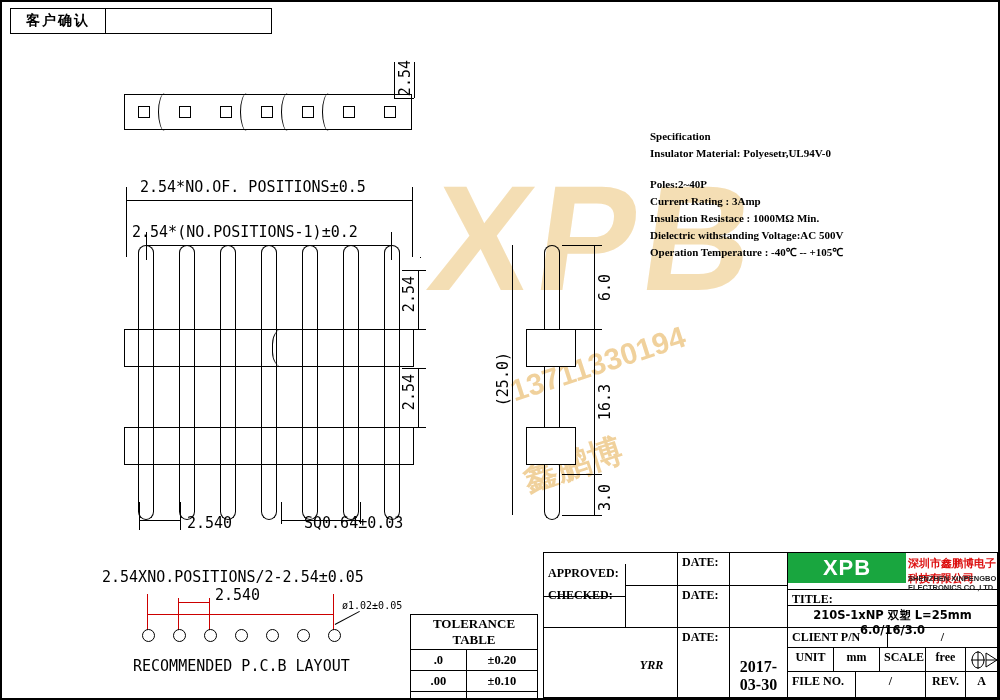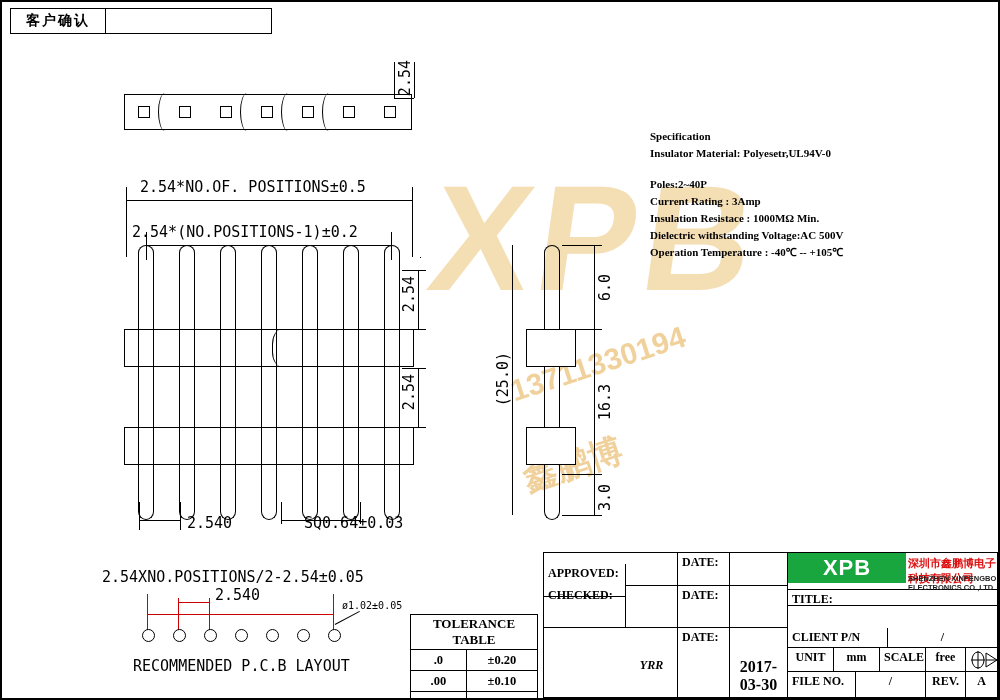--- a/index.html
+++ b/index.html
@@ -241,20 +241,21 @@
     <div class="tbcell" style="left:134px;top:75px;width:52px;height:69px;border-bottom:none;">DATE:</div>
     <div class="tbcell" style="left:186px;top:75px;width:58px;height:69px;border-bottom:none;text-align:center;padding-top:30px;font-size:16px;">2017-03-30</div>
 
     <div class="tbcell" style="left:244px;top:0;width:209px;height:37px;border-right:none;padding:0;">
       <div class="logo">XPB</div>
       <div class="abs cn" style="left:120px;top:3px;font-size:11px;font-weight:bold;color:#d11;">深圳市鑫鹏博电子科技有限公司</div>
       <div class="abs" style="left:120px;top:21px;font-size:7.5px;font-weight:bold;color:#222;font-family:'Liberation Sans',sans-serif;">SHENZHEN XINPENGBO ELECTRONICS CO.,LTD</div>
     </div>
 
     <div class="tbcell" style="left:244px;top:37px;width:209px;height:16px;border-right:none;">TITLE:</div>
+    <div class="tbcell" style="left:244px;top:53px;width:209px;height:22px;border-right:none;font-size:11.5px;text-align:center;font-family:'DejaVu Sans',sans-serif;">210S-1xNP 双塑  L=25mm 6.0/16/3.0</div>
 
     <div class="tbcell" style="left:244px;top:75px;width:100px;height:20px;">CLIENT P/N</div>
     <div class="tbcell" style="left:344px;top:75px;width:109px;height:20px;border-right:none;text-align:center;">/</div>
 
     <div class="tbcell" style="left:244px;top:95px;width:46px;height:24px;text-align:center;">UNIT</div>
     <div class="tbcell" style="left:290px;top:95px;width:46px;height:24px;text-align:center;">mm</div>
     <div class="tbcell" style="left:336px;top:95px;width:46px;height:24px;text-align:center;">SCALE</div>
     <div class="tbcell" style="left:382px;top:95px;width:40px;height:24px;text-align:center;">free</div>
     <div class="tbcell" style="left:422px;top:95px;width:31px;height:24px;border-right:none;">
       <svg width="29" height="20" viewBox="0 0 29 20">

